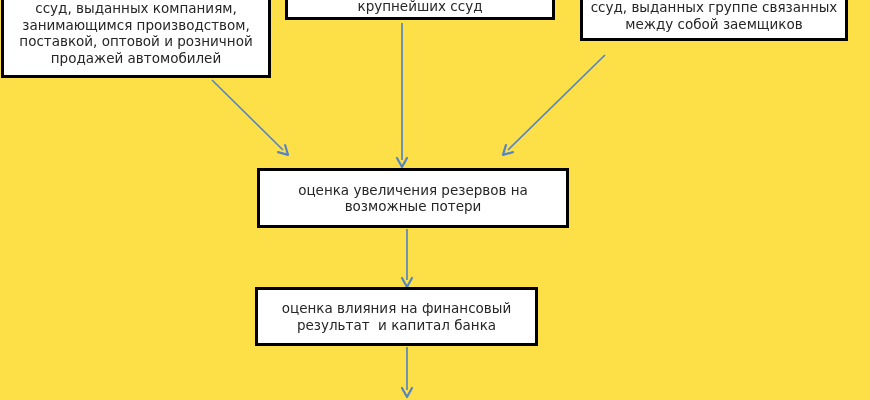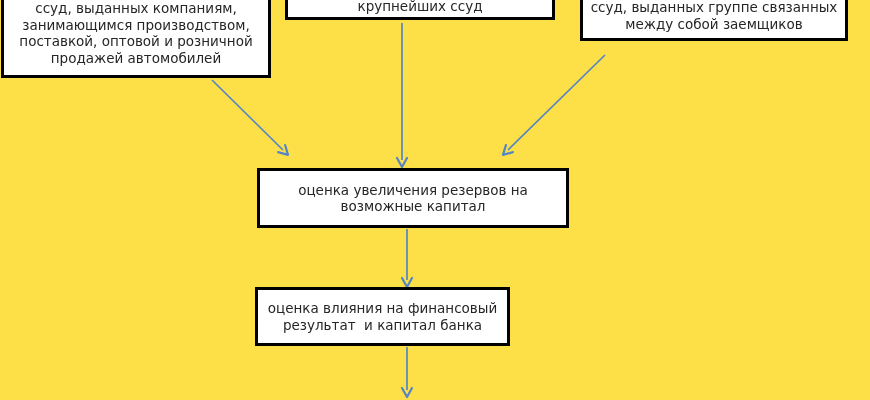--- a/index.html
+++ b/index.html
@@ -32,21 +32,21 @@
     white-space: pre-wrap;
     display: block;
   }
   
   .node.top-clipped { justify-content: flex-end; }
 
   .node-1 { left: 1px;   top: -16px; width: 270px; height: 94px; padding: 0 6px 9px 6px; }
   .node-2 { left: 285px; top: -36px; width: 270px; height: 56px; padding: 0 6px 3px 6px; }
   .node-3 { left: 580px; top: -33px; width: 268px; height: 74px; padding: 0 6px 6px 6px; }
   .node-4 { left: 257px; top: 168px; width: 312px; height: 60px; justify-content: center; }
-  .node-5 { left: 255px; top: 287px; width: 255px; height: 59px; justify-content: center; }
+  .node-5 { left: 255px; top: 287px; width: 283px; height: 59px; justify-content: center; }
   .node-4 .label, .node-5 .label { max-width: 260px; }
 
   svg.arrows {
     position: absolute;
     left: 0; top: 0;
     width: 870px; height: 400px;
     pointer-events: none;
   }
   svg.arrows line {
     stroke: #5585c5;
@@ -89,21 +89,21 @@
     <span class="label">крупнейших ссуд</span>
   </div>
 
   <div class="node node-3 top-clipped">
     <span class="label">ссуд, выданных группе связанных
 между собой заемщиков</span>
   </div>
 
   <div class="node node-4">
     <span class="label">оценка увеличения резервов на
-возможные капитал</span>
+возможные потери</span>
   </div>
 
   <div class="node node-5">
     <span class="label">оценка влияния на финансовый
 результат  и капитал банка</span>
   </div>
 
 </div>
 
 </body></html>

